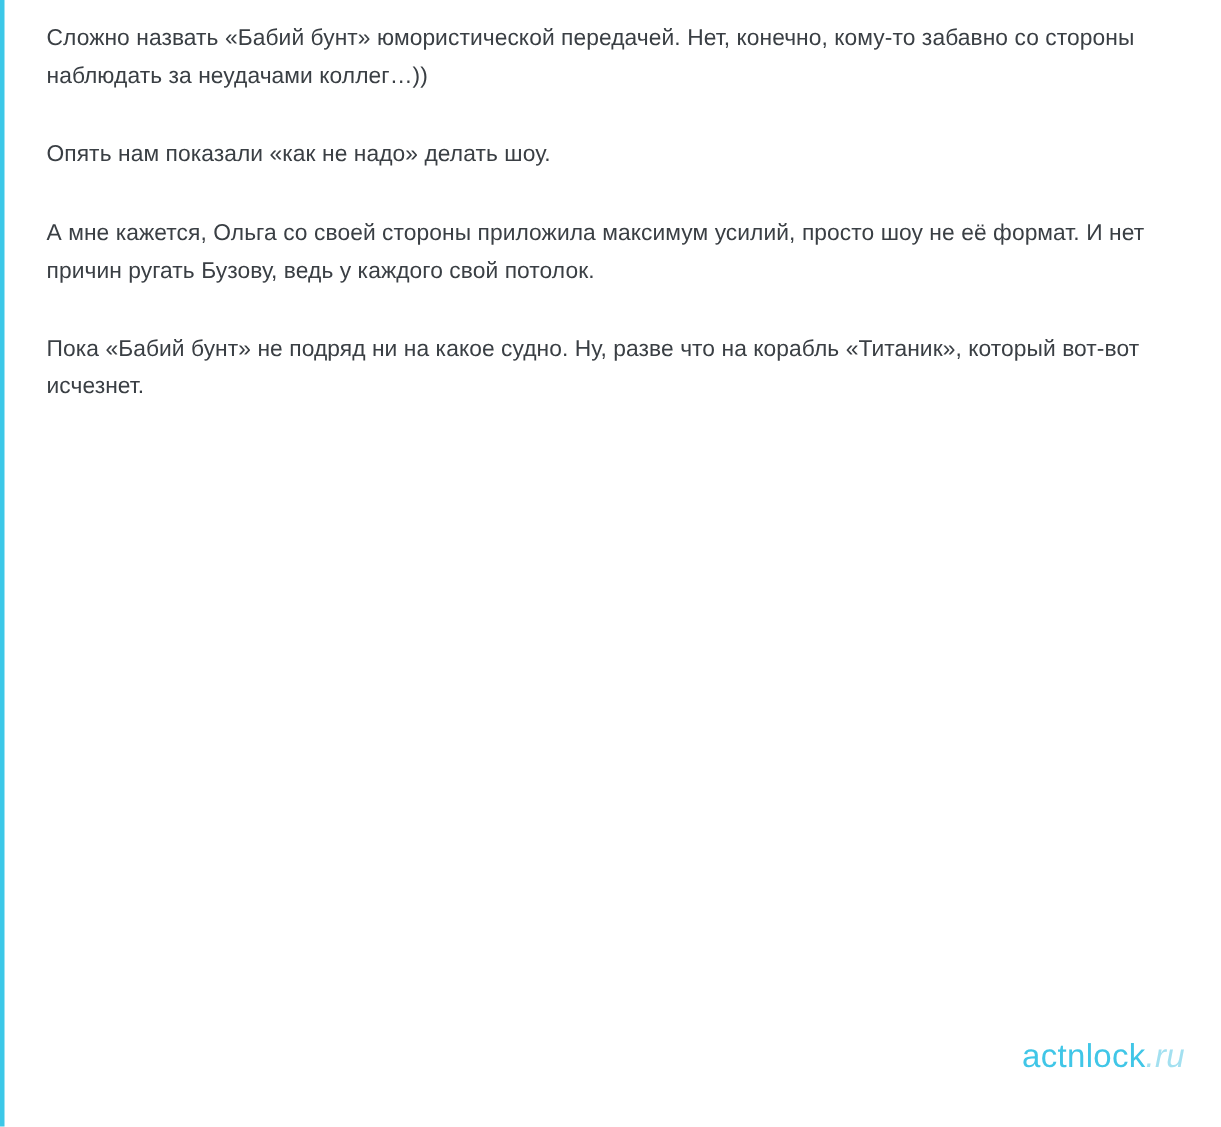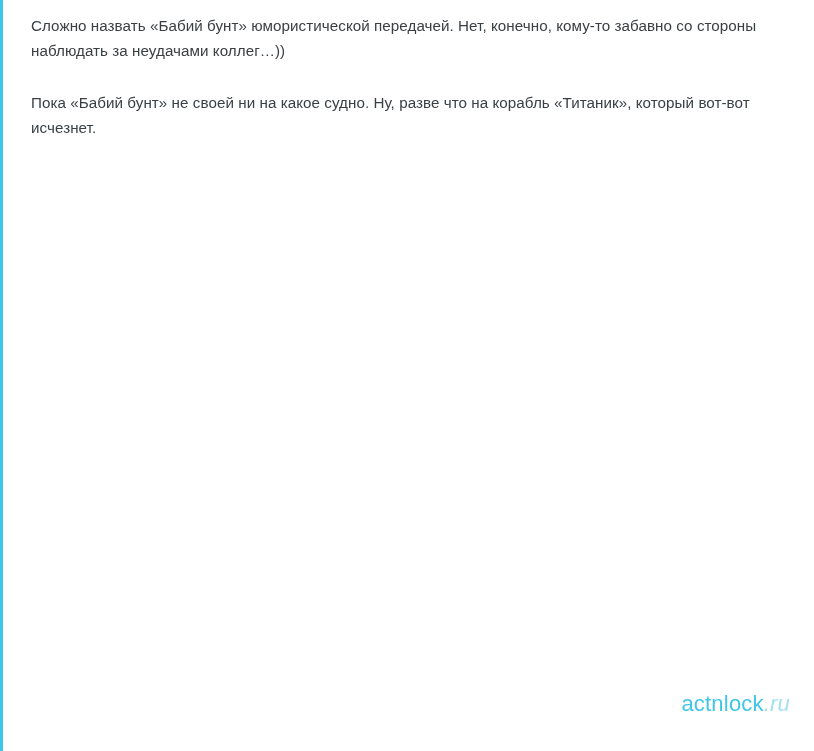--- a/index.html
+++ b/index.html
@@ -58,20 +58,22 @@
     font-style: italic;
   }
 </style>
 </head>
 <body>
 
 <div class="page">
 
   <div class="article">
     <p class="para">Сложно назвать «Бабий бунт» юмористической передачей. Нет, конечно, кому-то забавно со стороны наблюдать за неудачами коллег…))</p>
-    <p class="para">Пока «Бабий бунт» не своей ни на какое судно. Ну, разве что на корабль «Титаник», который вот-вот исчезнет.</p>
+    <p class="para">Опять нам показали «как не надо» делать шоу.</p>
+    <p class="para">А мне кажется, Ольга со своей стороны приложила максимум усилий, просто шоу не её формат. И нет причин ругать Бузову, ведь у каждого свой потолок.</p>
+    <p class="para">Пока «Бабий бунт» не подряд ни на какое судно. Ну, разве что на корабль «Титаник», который вот-вот исчезнет.</p>
   </div>
 
   <div class="watermark">
     <span>actnlock</span><span class="wm-dim">.ru</span>
   </div>
 
 </div>
 
 </body></html>

